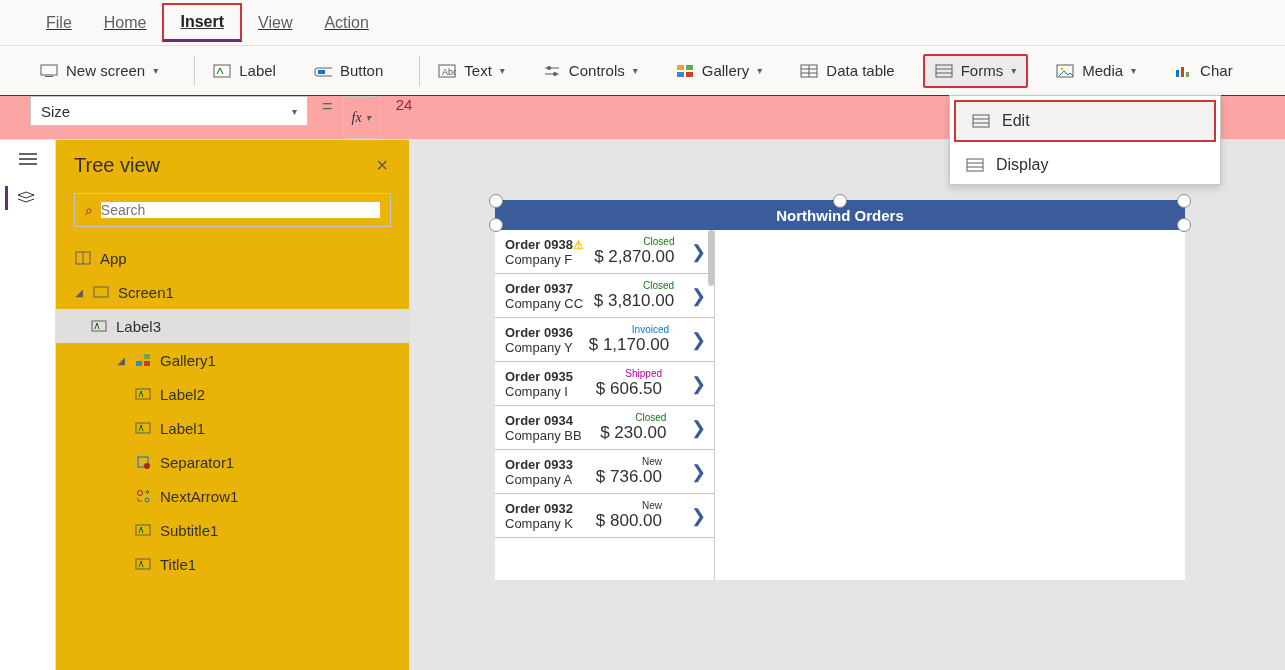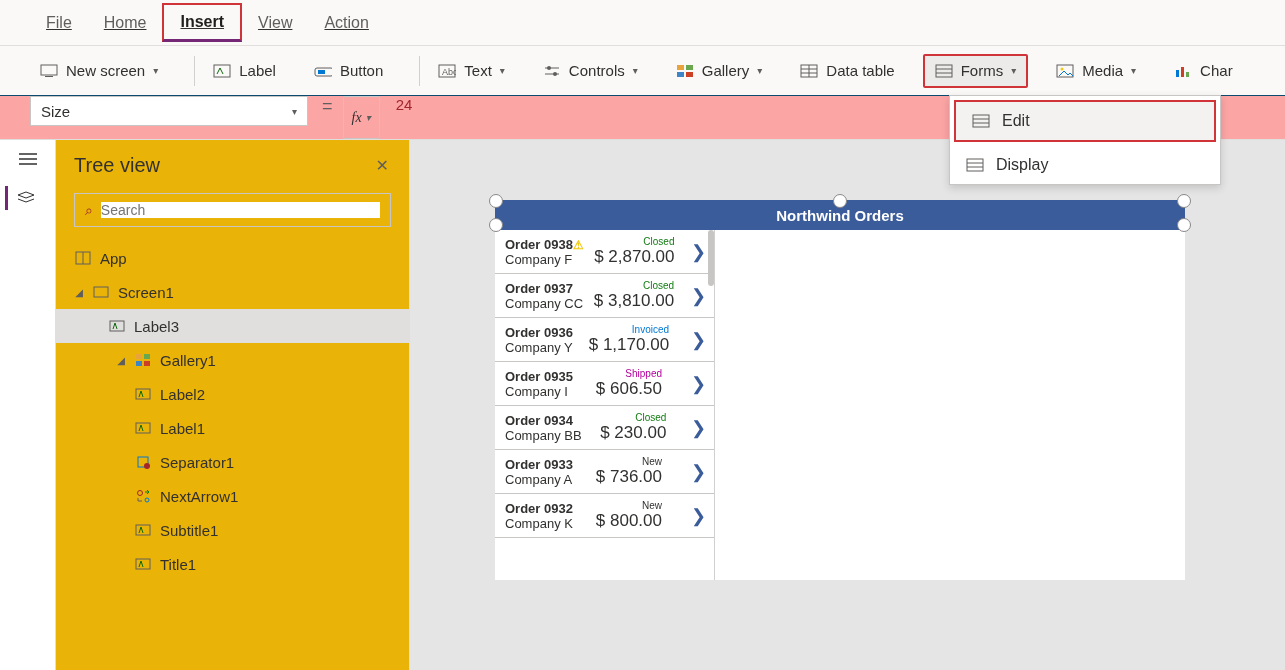--- a/index.html
+++ b/index.html
@@ -41,21 +41,21 @@
 .treepane .hdr h2 { font-size: 20px; font-weight: 400; }
 .treepane .hdr .close { font-size: 16px; color: #605e5c; cursor: pointer; }
 .treepane .search { margin: 6px 18px 10px; height: 34px; border: 1px solid #c8c6c4; display: flex; align-items: center; gap: 8px; padding: 0 10px; }
 .treepane .search input { border: 0; outline: 0; font-size: 14px; flex: 1; }
 .tree-list { padding-top: 4px; }
 .tree-item { display: flex; align-items: center; gap: 8px; padding: 8px 0; cursor: pointer; font-size: 15px; }
 .tree-item.selected { background: #e1dfdd; }
 .twisty { font-size: 10px; color: #605e5c; width: 10px; text-align: center; }
 .indent-0 { padding-left: 18px; }
 .indent-1 { padding-left: 18px; }
-.indent-2 { padding-left: 52px; }
+.indent-2 { padding-left: 34px; }
 .indent-3 { padding-left: 60px; }
 .indent-4 { padding-left: 78px; }
 .ticon { width: 18px; height: 18px; display: inline-flex; align-items: center; justify-content: center; }
 
 
 .canvas { flex: 1; background: #e5e5e5; position: relative; }
 .appframe { position: absolute; top: 60px; left: 85px; width: 690px; height: 380px; background: #fff; }
 .selhandles { position: absolute; top: -6px; left: -6px; right: -6px; height: 38px; }
 .handle { width: 14px; height: 14px; border: 1px solid #888; border-radius: 50%; background: #fff; position: absolute; }
 .handle.tl { top: 0; left: 0; } .handle.tc { top: 0; left: 50%; transform: translateX(-50%); }

